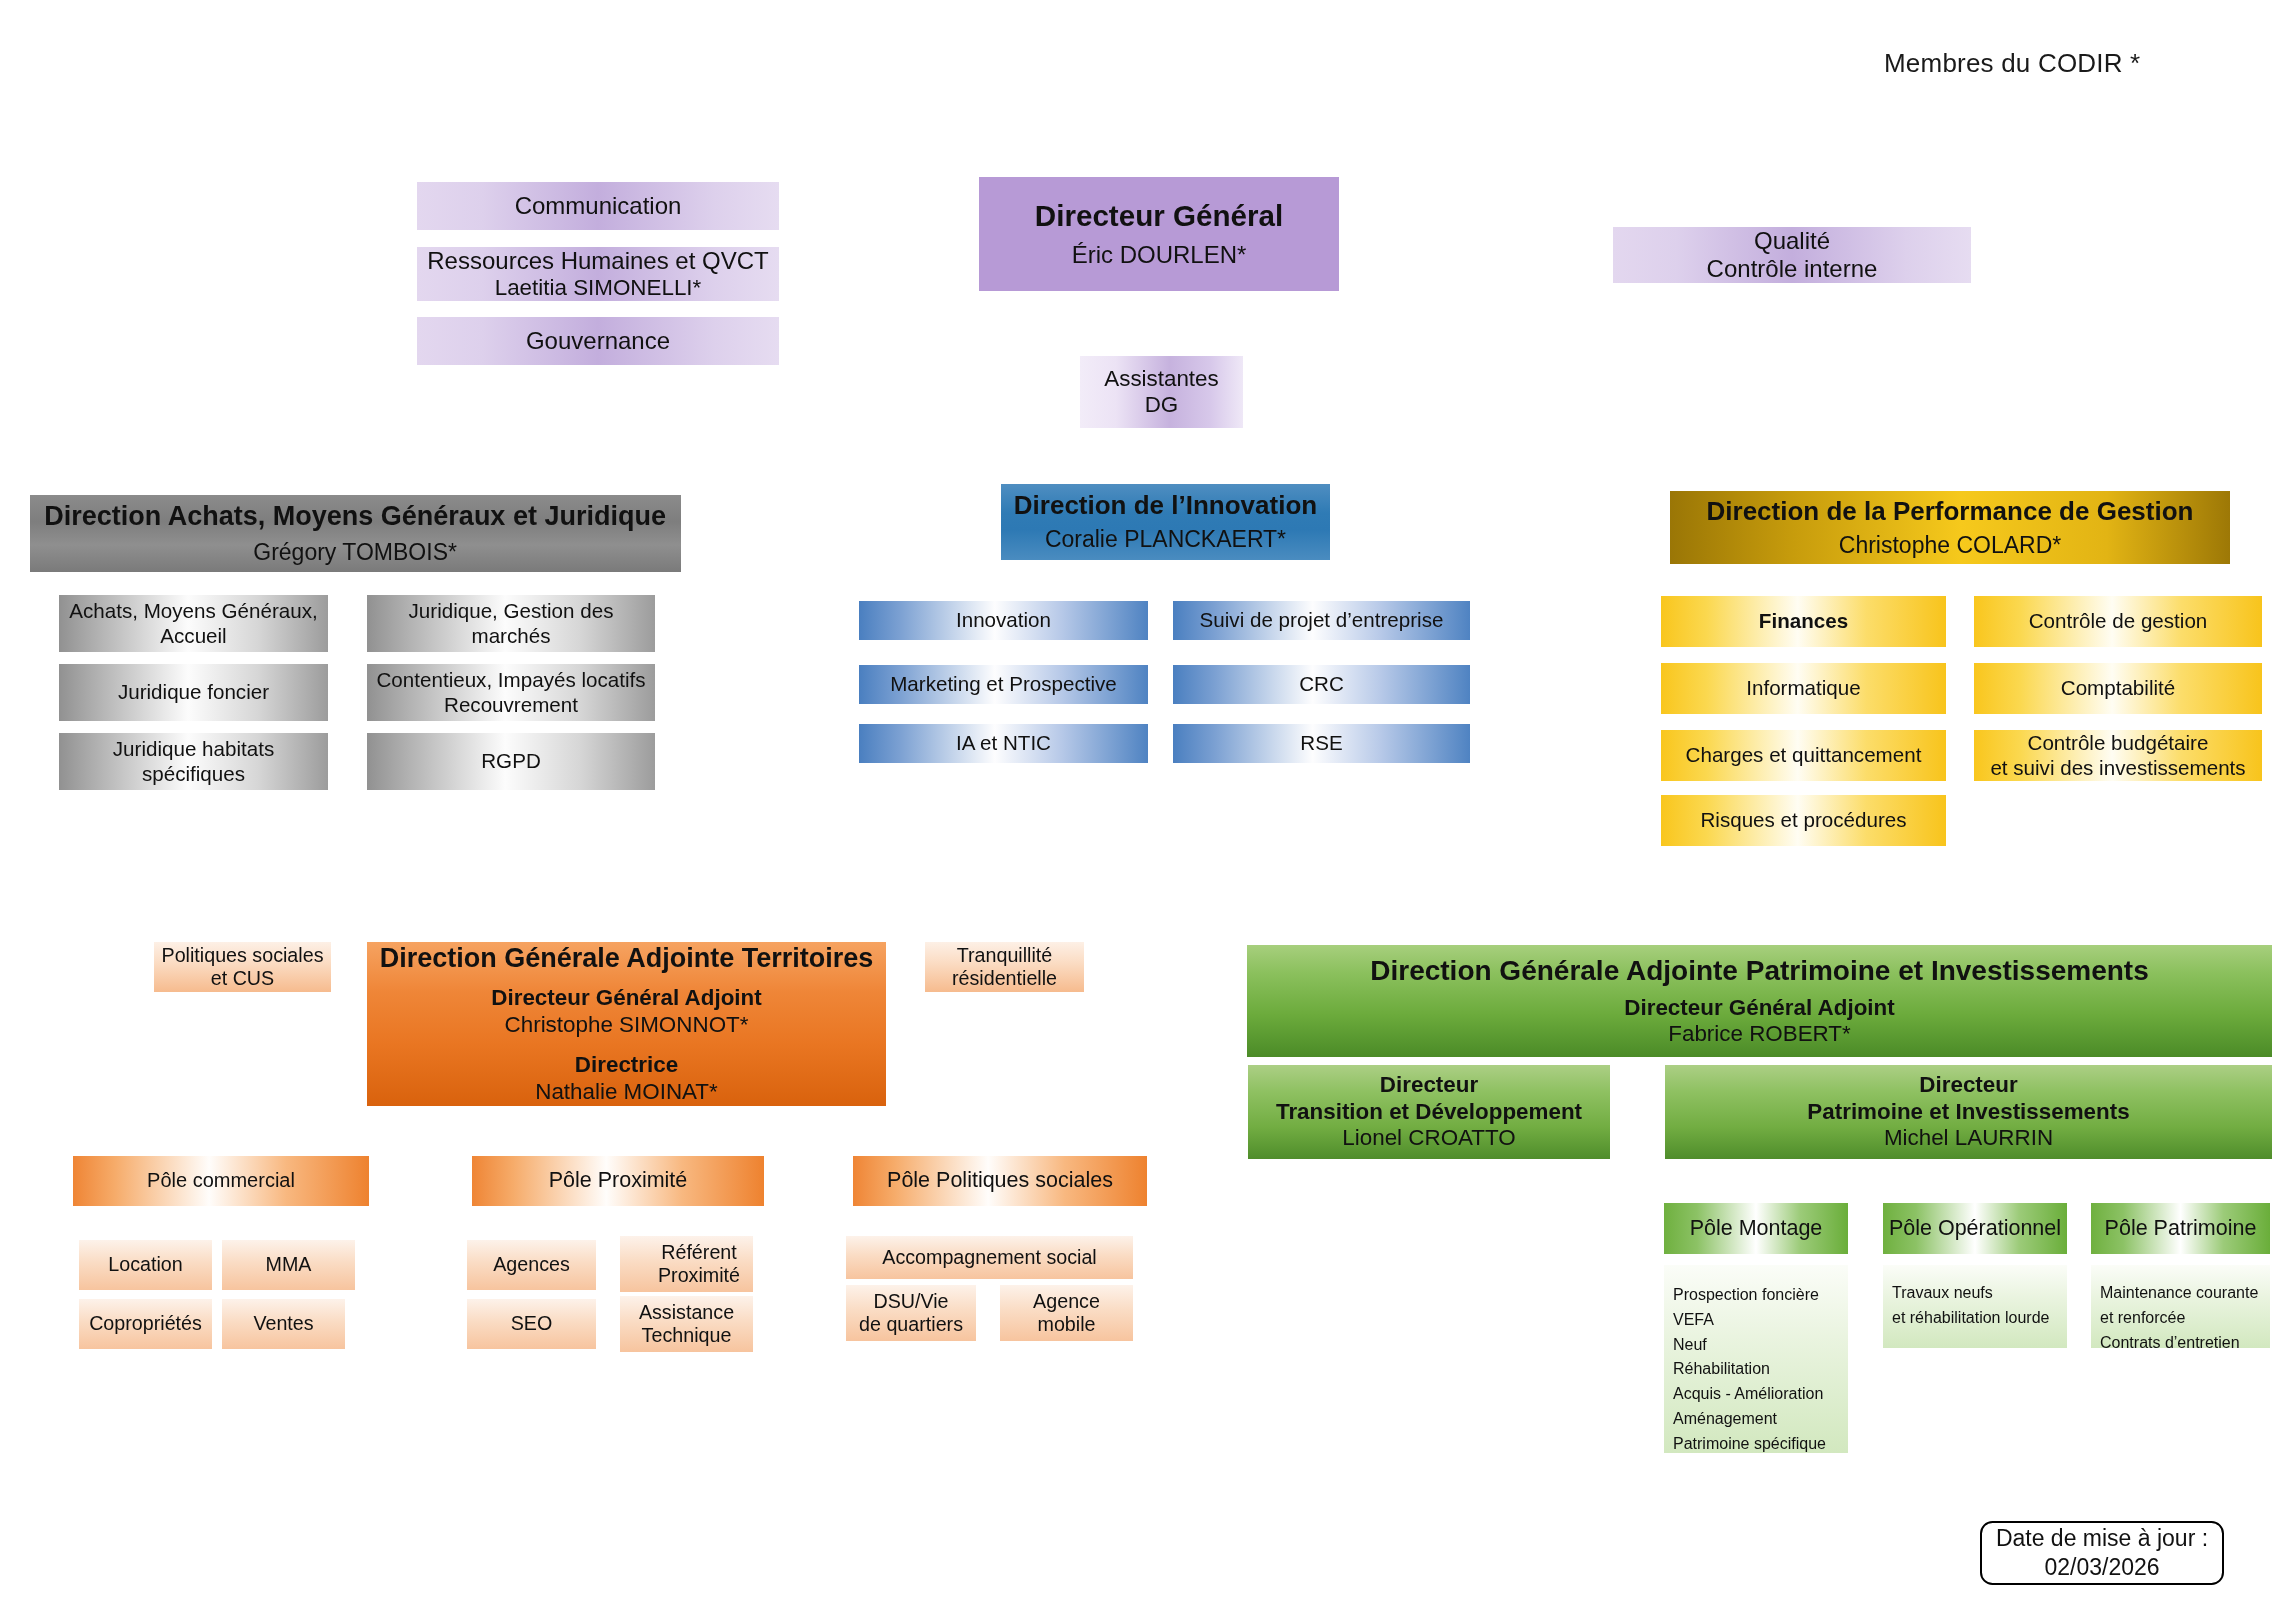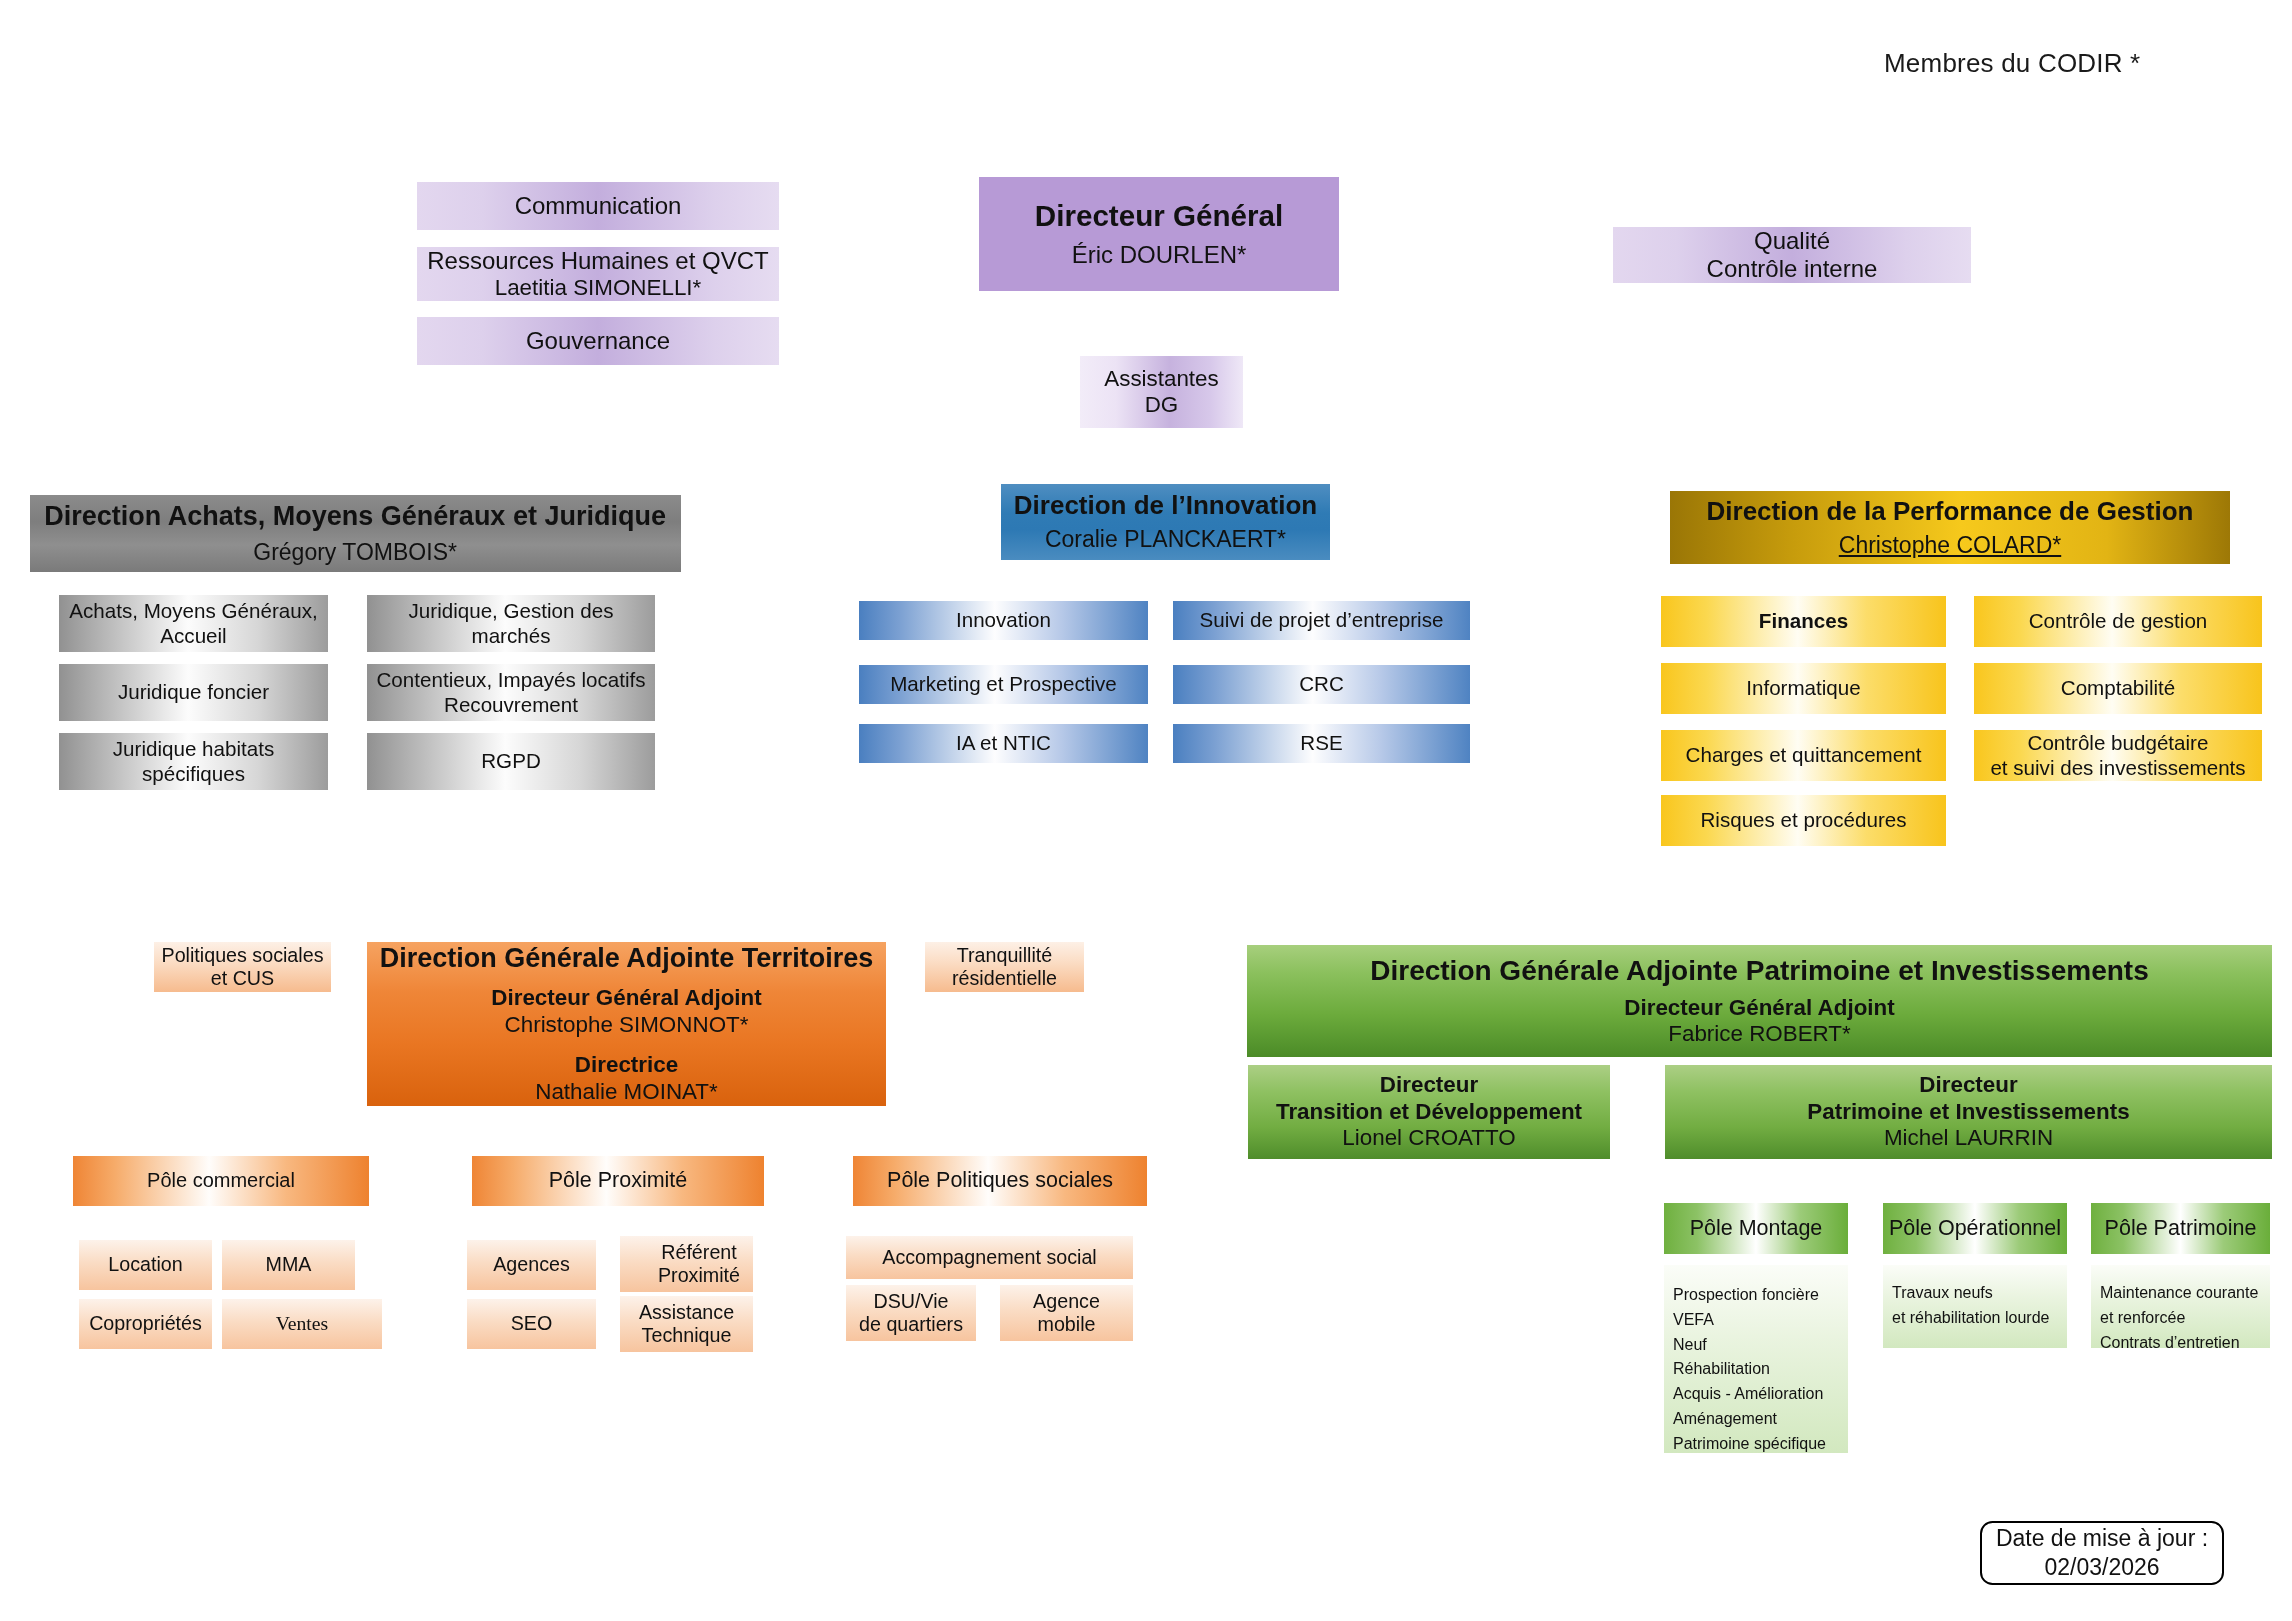--- a/index.html
+++ b/index.html
@@ -205,21 +205,21 @@
   </div>
   <div class="box blue-sub" style="left:1173px; top:665px; width:297px; height:39px; font-size:20.6px;">
     <span>CRC</span>
   </div>
   <div class="box blue-sub" style="left:1173px; top:724px; width:297px; height:39px; font-size:20.6px;">
     <span>RSE</span>
   </div>
 
   <div class="box gold-head" style="left:1670px; top:491px; width:560px; height:73px;">
     <span class="ttl" style="font-size:26px;">Direction de la Performance de Gestion</span>
-    <span class="nm" style="font-size:23px; margin-top:5.4px;text-decoration:underline;">Christophe COLARD*</span>
+    <span class="nm" style="font-size:23px; margin-top:5.4px;">Christophe COLARD*</span>
   </div>
 
   <div class="box gold-sub" style="left:1661px; top:596px; width:285px; height:51px; font-size:20.6px;font-weight:bold;">
     <span>Finances</span>
   </div>
   <div class="box gold-sub" style="left:1661px; top:663px; width:285px; height:51px; font-size:20.6px;">
     <span>Informatique</span>
   </div>
   <div class="box gold-sub" style="left:1661px; top:730px; width:285px; height:51px; font-size:20.6px;">
     <span>Charges et quittancement</span>
@@ -262,21 +262,21 @@
   </div>
   <div class="box orange-leaf" style="left:79px; top:1240px; width:133px; height:50px; font-size:19.7px;">
     <span>Location</span>
   </div>
   <div class="box orange-leaf" style="left:222px; top:1240px; width:133px; height:50px; font-size:19.7px;">
     <span>MMA</span>
   </div>
   <div class="box orange-leaf" style="left:79px; top:1299px; width:133px; height:50px; font-size:19.7px;">
     <span>Copropriétés</span>
   </div>
-  <div class="box orange-leaf" style="left:222px; top:1299px; width:160px; height:50px; font-size:19.7px;font-family:Liberation Serif, serif;">
+  <div class="box orange-leaf" style="left:222px; top:1299px; width:123px; height:50px; font-size:19.7px;">
     <span>Ventes</span>
   </div>
 
   <div class="box orange-pole" style="left:472px; top:1156px; width:292px; height:50px; font-size:21.5px;">
     <span>Pôle Proximité</span>
   </div>
   <div class="box orange-leaf" style="left:467px; top:1240px; width:129px; height:50px; font-size:19.7px;">
     <span>Agences</span>
   </div>
   <div class="box orange-leaf" style="left:620px; top:1236px; width:133px; height:56px; font-size:19.7px;padding-left:25px;">

